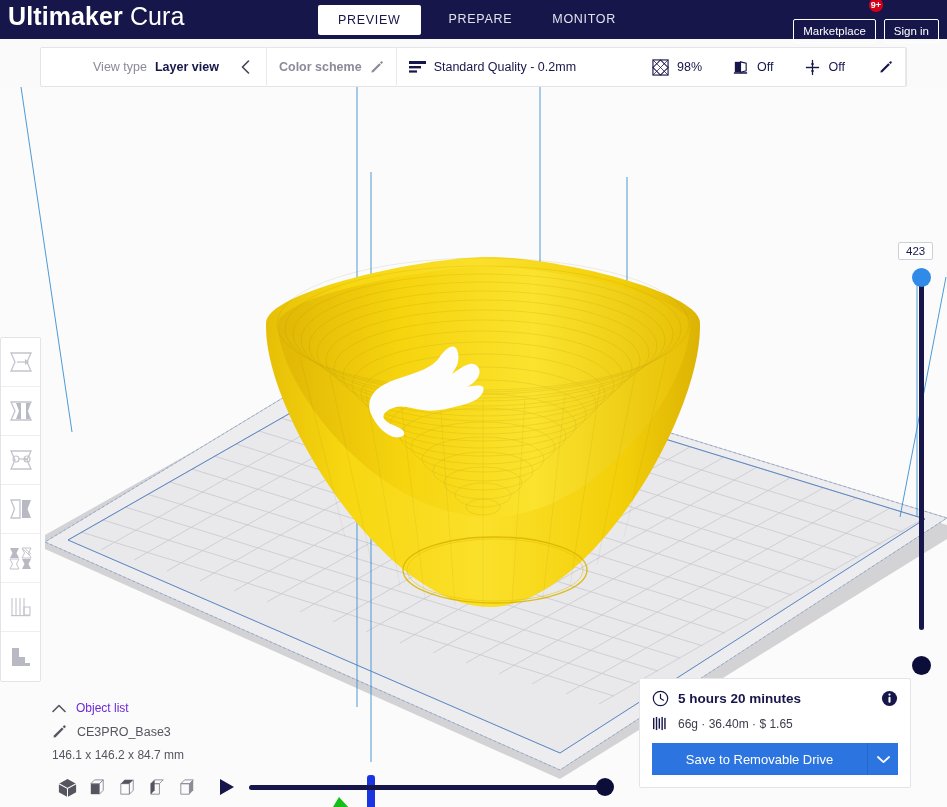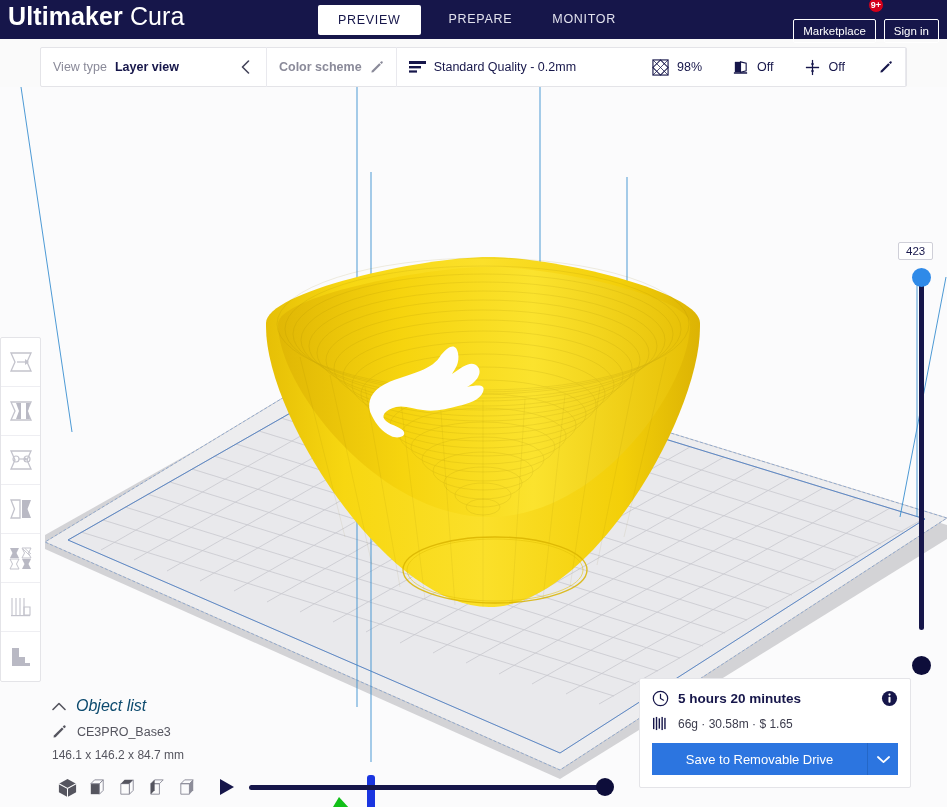--- a/index.html
+++ b/index.html
@@ -49,21 +49,21 @@
     background: #d4001a; color: #fff; font-size: 9px; font-weight: 700;
     width: 16px; height: 16px; border-radius: 50%;
     display: flex; align-items: center; justify-content: center;
     border: 1px solid #16164a;
   }
 
   
   .toolbar {
     position: absolute; left: 40px; top: 47px; width: 867px; height: 40px;
     background: #ffffff; border: 1px solid #e4e4e8; border-radius: 2px;
-    display: flex; align-items: center;
+    display: flex; align-items: center; padding-left: 40px;
   }
   .tb-seg {
     height: 40px; display: flex; align-items: center; gap: 8px;
     padding: 0 12px; border-right: 1px solid #e9e9ee; position: relative;
   }
   .tb-label { font-size: 12.5px; color: #8a8a99; white-space: nowrap; }
   .tb-value { font-size: 12.5px; color: #16164a; font-weight: 600; white-space: nowrap; }
   .tb-value-n { font-size: 12.5px; color: #16164a; white-space: nowrap; }
   .chev-left { font-size: 15px; color: #44445a; cursor: pointer; padding: 0 4px; }
   .pencil { cursor: pointer; }
@@ -106,21 +106,21 @@
   }
   .ls-label {
     position: absolute; left: -9px; top: 0px;
     background: #ffffff; border: 1px solid #cfcfd8; border-radius: 2px;
     font-size: 11.5px; color: #16164a; padding: 2px 7px; white-space: nowrap;
   }
 
   
   .objpanel { position: absolute; left: 52px; bottom: 45px; z-index: 20; }
   .obj-row { display: flex; align-items: center; gap: 10px; margin-bottom: 9px; }
-  .obj-title { font-size: 16px; color: #0c4a6e; font-style: italic; }
+  .obj-title { font-size: 12px; color: #6d28d9; }
   .obj-name { font-size: 12.5px; color: #55555f; }
   .obj-dims { font-size: 12px; color: #55555f; }
 
   
   .bottombar {
     position: absolute; left: 52px; bottom: 6px; width: 560px; height: 28px;
     display: flex; align-items: center; gap: 0; z-index: 20;
   }
   .vicon { width: 30px; height: 28px; display: flex; align-items: center; justify-content: center; cursor: pointer; }
   .playbtn { margin-left: 16px; cursor: pointer; display: flex; align-items: center; }
@@ -596,21 +596,21 @@
           <svg width="17" height="15" viewBox="0 0 18 16">
             <g fill="#16164a">
               <rect x="1" y="2" width="1.5" height="12"></rect>
               <rect x="4" y="1" width="1.5" height="14"></rect>
               <rect x="7" y="2.5" width="1.5" height="11"></rect>
               <rect x="10" y="1" width="1.5" height="14"></rect>
               <rect x="13" y="2" width="1.5" height="12"></rect>
             </g>
           </svg>
         </span>
-        <span class="ic-mat">66g · 30.58m · $ 1.65</span>
+        <span class="ic-mat">66g · 36.40m · $ 1.65</span>
       </div>
       <div class="ic-btnrow">
         <button class="ic-save">Save to Removable Drive</button>
         <button class="ic-drop">
           <span>
             <svg width="13" height="9" viewBox="0 0 14 9">
                 <polyline points="1,1.8 7,7.4 13,1.8" fill="none" stroke="#ffffff" stroke-width="1.9" stroke-linecap="round" stroke-linejoin="round"></polyline>
               </svg>
           </span>
         </button>

